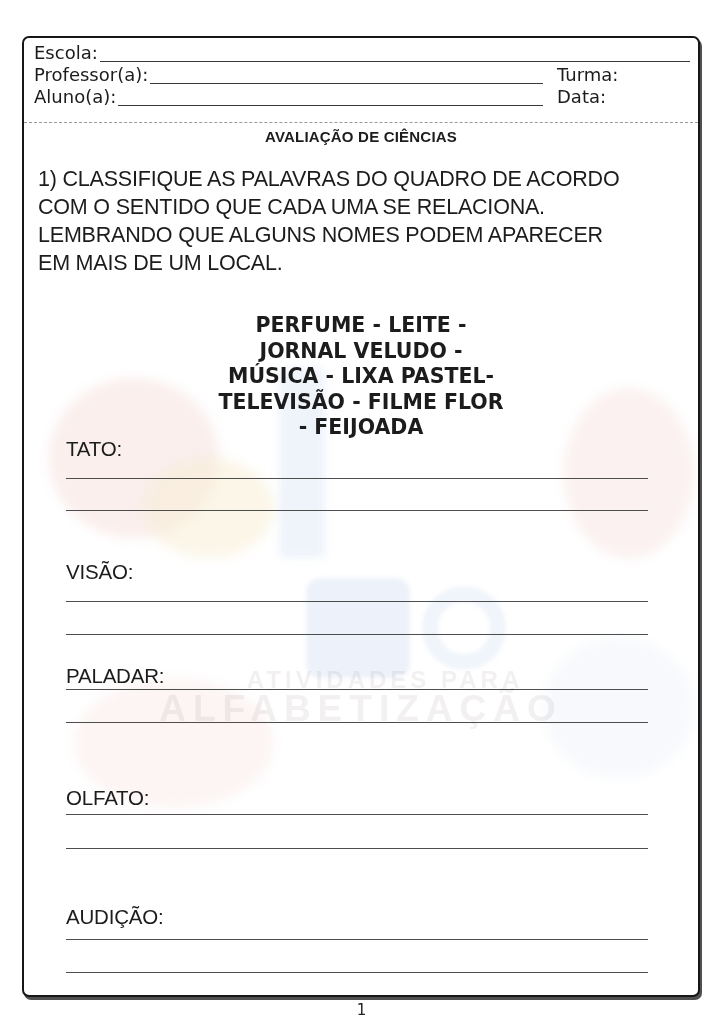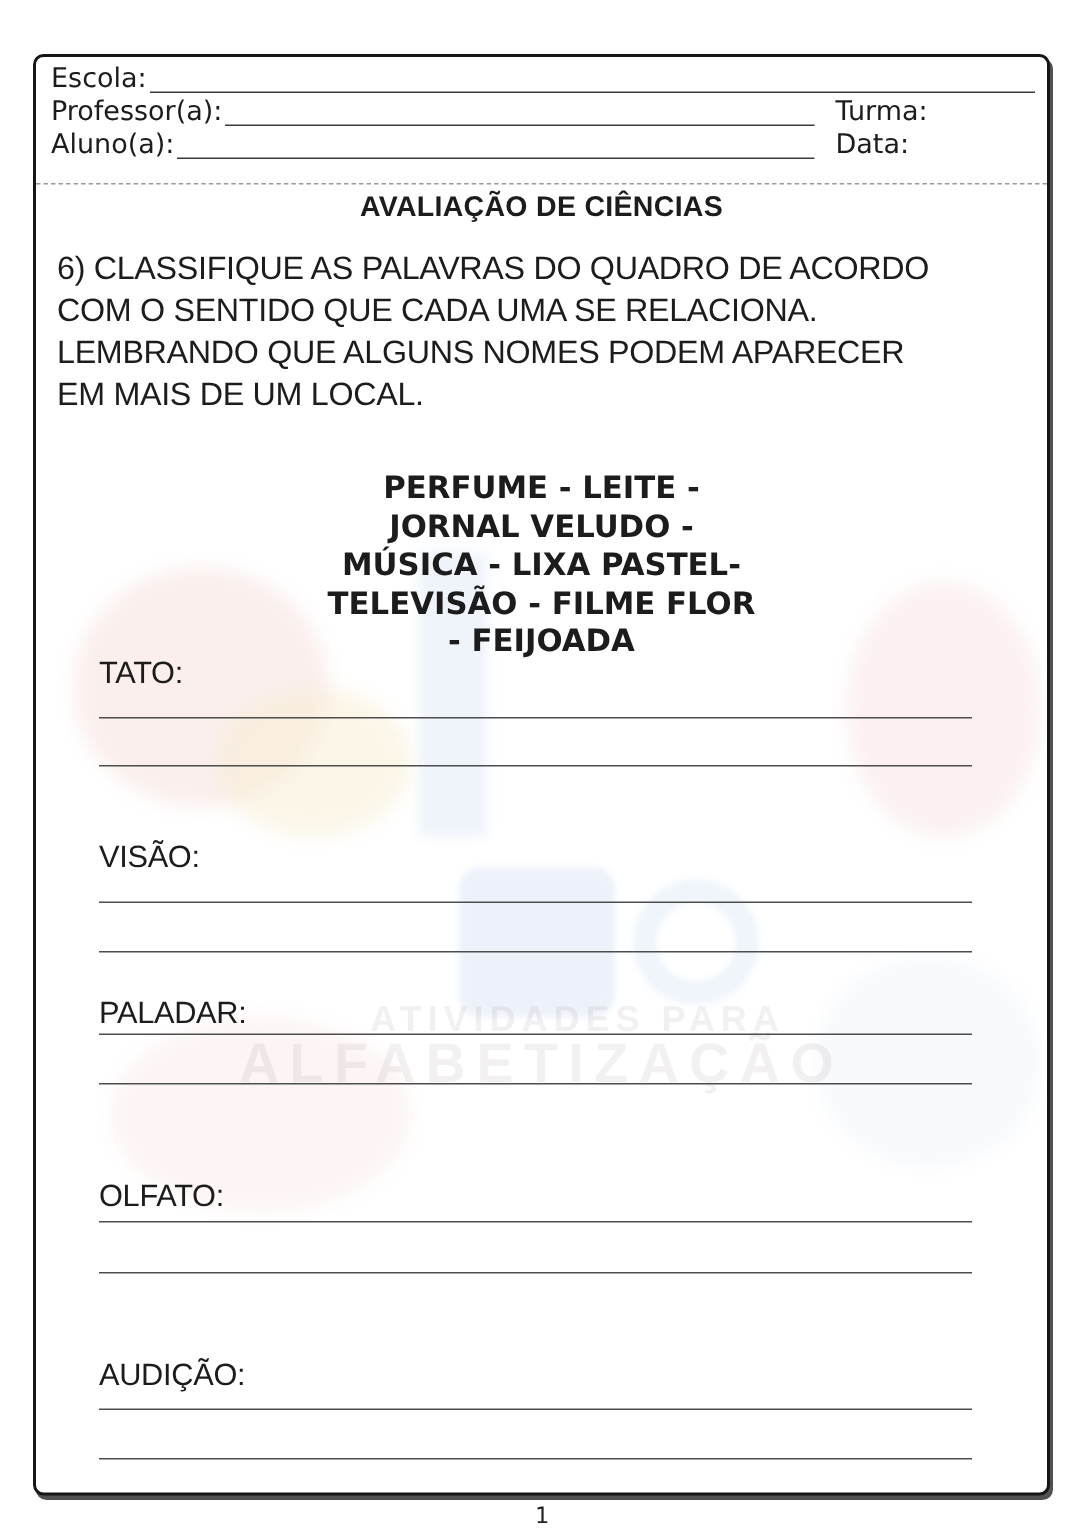--- a/index.html
+++ b/index.html
@@ -38,21 +38,21 @@
   .hrow{position:absolute;left:10px;right:8px;height:22px;display:flex;
     align-items:flex-start;font-family:"DejaVu Sans",sans-serif;font-size:18px;line-height:22px;}
   .hrow .lbl{white-space:nowrap;}
   .hrow .wline{flex:1;border-bottom:1.7px solid #3a3a3a;height:19px;margin-left:2px;}
   .hrow .rlbl{width:133px;margin-left:14px;white-space:nowrap;}
   .r1{top:4px;} .r2{top:26px;} .r3{top:48px;}
 
   .dashes{position:absolute;left:0;right:0;top:84px;border-top:1.6px dashed #9a9a9a;}
 
   .title{position:absolute;left:0;width:100%;top:90px;text-align:center;
-    font-size:19px;font-weight:bold;letter-spacing:.2px;}
+    font-size:15px;font-weight:bold;letter-spacing:.2px;}
 
   
   .question{position:absolute;left:14px;top:127px;font-size:21.5px;line-height:28px;
     letter-spacing:-0.2px;white-space:nowrap;}
 
   
   .wordbox{position:absolute;left:0;width:100%;top:275px;text-align:center;
     font-family:"DejaVu Sans",sans-serif;font-weight:bold;font-size:20.5px;line-height:25.5px;}
 
   
@@ -104,21 +104,21 @@
       <span class="lbl">Professor(a):</span>
       <span class="wline"></span>
       <span class="rlbl">Turma:</span>
     </div>
 
     <div class="dashes"></div>
 
     <div class="title">AVALIAÇÃO DE CIÊNCIAS</div>
 
     <div class="question">
-      <div>6) CLASSIFIQUE AS PALAVRAS DO QUADRO DE ACORDO</div>
+      <div>1) CLASSIFIQUE AS PALAVRAS DO QUADRO DE ACORDO</div>
       <div>COM O SENTIDO QUE CADA UMA SE RELACIONA.</div>
       <div>LEMBRANDO QUE ALGUNS NOMES PODEM APARECER</div>
       <div>EM MAIS DE UM LOCAL.</div>
     </div>
 
     <div class="wordbox">
       <div>PERFUME - LEITE -</div>
       <div>JORNAL VELUDO -</div>
       <div>MÚSICA - LIXA PASTEL-</div>
       <div>TELEVISÃO - FILME FLOR</div>

